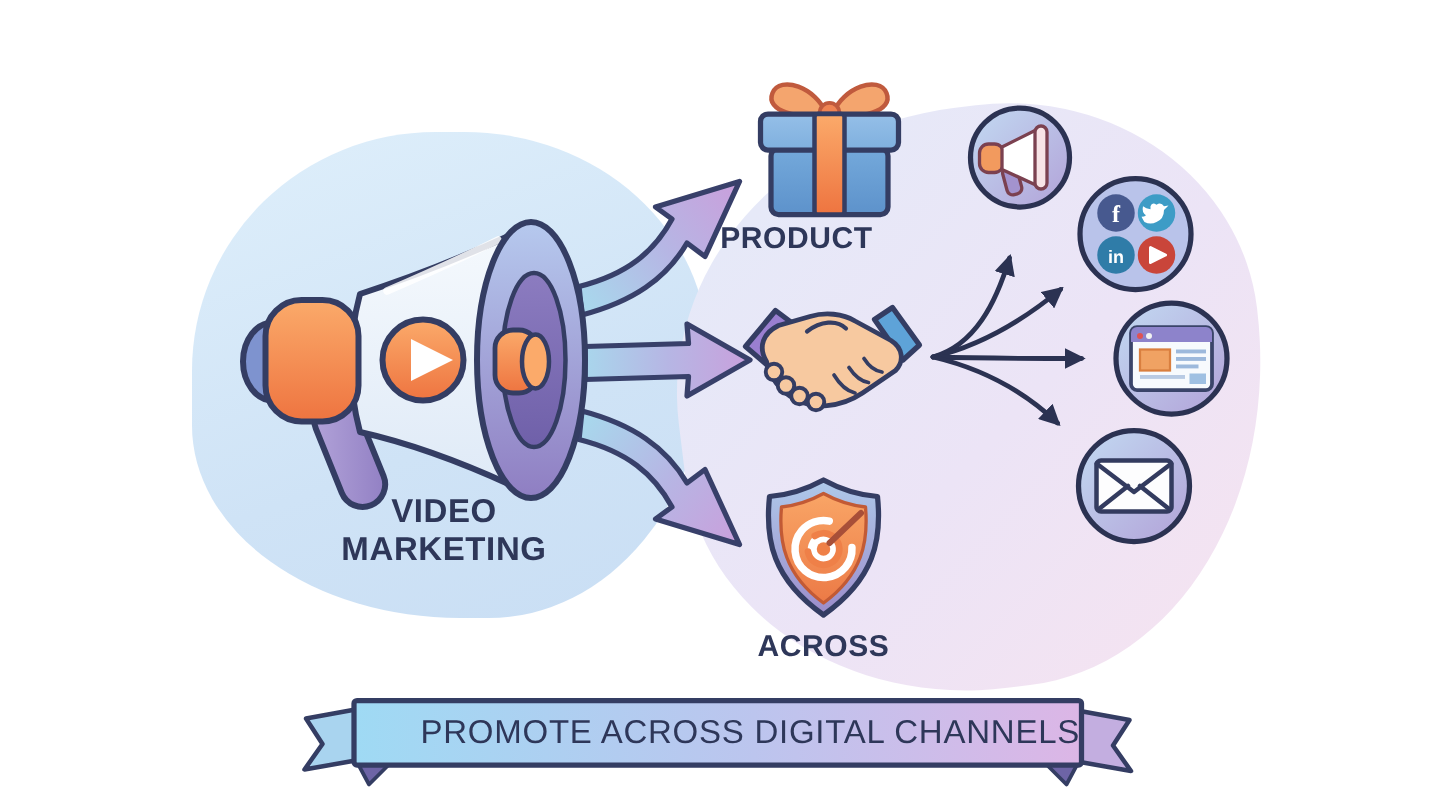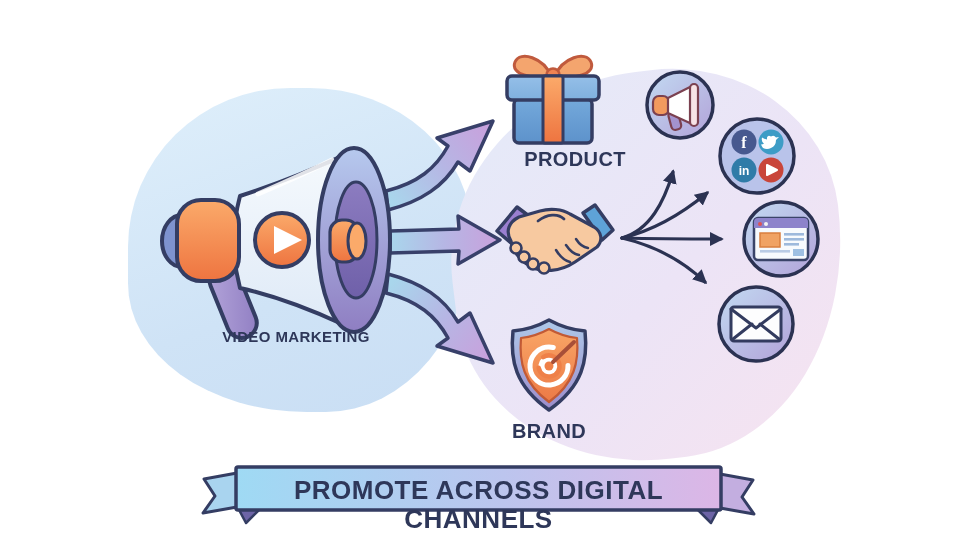--- a/index.html
+++ b/index.html
@@ -18,30 +18,30 @@
     background:linear-gradient(140deg,#e6e9f8 15%,#ece4f6 55%,#f4e3f1 90%);
     border-radius:55% 45% 48% 52% / 50% 42% 62% 45%;
     transform:rotate(-7deg);
   }
   svg.art{position:absolute;left:0;top:0;}
   .lbl{
     position:absolute;transform:translateX(-50%);
     color:#2e3759;font-weight:bold;text-align:center;
     letter-spacing:.4px;line-height:1.12;white-space:pre-line;
   }
-  .lbl-source{left:296px;top:329px;font-size:15px;width:160px;}
+  .lbl-source{left:296px;top:329px;font-size:22px;width:160px;}
   .lbl-item{font-size:20px;width:200px;}
-  .lbl-product{left:575px;top:148px;}
+  .lbl-product{left:531px;top:148px;}
   .lbl-service{left:552px;top:283px;}
   .lbl-brand{left:549px;top:420px;}
   .lbl-channels{left:744px;top:374px;font-size:19px;width:130px;}
   .banner-text{
     position:absolute;left:237px;top:476px;width:483px;
-    text-align:center;color:#2e3759;font-weight:bold;
-    font-size:26px;letter-spacing:.5px;line-height:1.1;
+    text-align:right;color:#2e3759;font-weight:normal;
+    font-size:22px;letter-spacing:.5px;line-height:1.1;
   }
 </style>
 </head>
 <body>
 
 <div class="stage">
 
   <div class="blob blob-left"></div>
   <div class="blob blob-right"></div>
 
@@ -234,16 +234,16 @@
       <path d="M238,508 L260,509 L246,523 Z" fill="#6d64a6" stroke="#343d63" stroke-width="2.5"></path>
       <path d="M719,508 L697,509 L711,523 Z" fill="#6d64a6" stroke="#343d63" stroke-width="2.5"></path>
       <path d="M237,473 L204,479 L215,496 L203,513 L237,507 Z" fill="#a9d4ef" stroke="#343d63" stroke-width="3"></path>
       <path d="M720,474 L753,480 L742,497 L754,514 L720,508 Z" fill="#c3aee0" stroke="#343d63" stroke-width="3"></path>
       <rect x="236" y="467" width="485" height="43" rx="2" fill="url(#bannerG)" stroke="#343d63" stroke-width="3.5"></rect>
     </g>
   </svg>
 
   <div class="lbl lbl-source">VIDEO MARKETING</div>
   <div class="lbl lbl-item lbl-product">PRODUCT</div>
-  <div class="lbl lbl-item lbl-brand">BRAND</div>
+  <div class="lbl lbl-item lbl-brand">ACROSS</div>
   <div class="banner-text">PROMOTE ACROSS DIGITAL CHANNELS</div>
 
 </div>
 
 </body></html>

